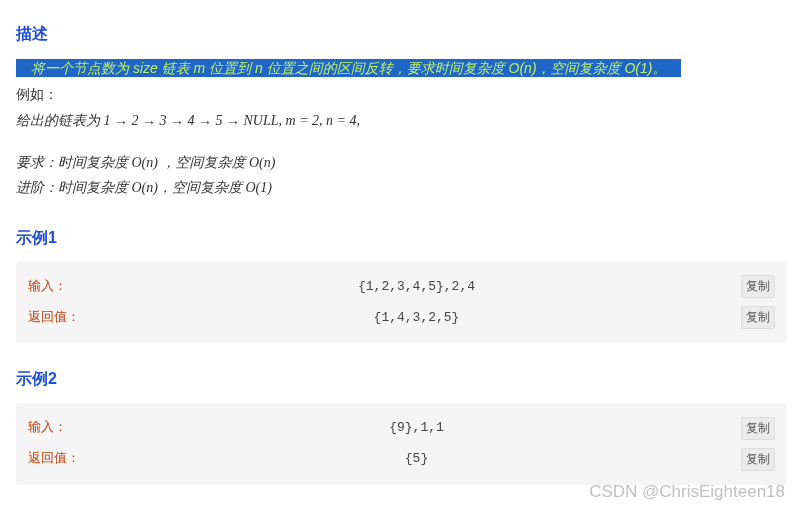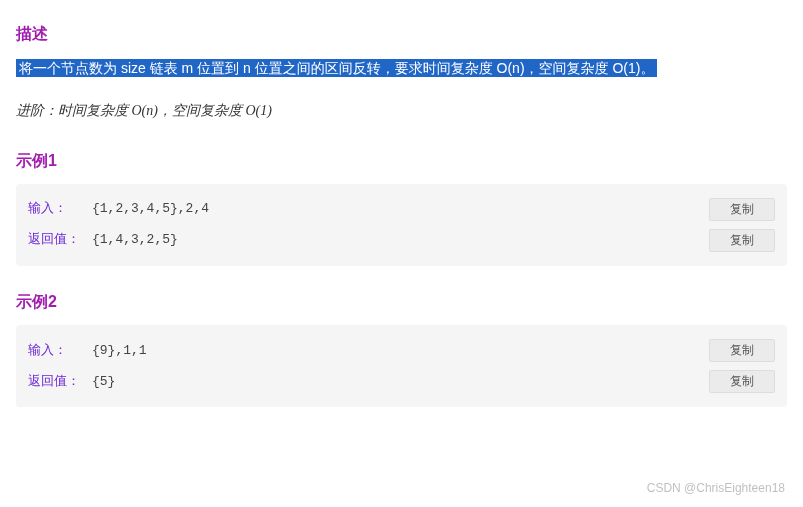--- a/index.html
+++ b/index.html
@@ -8,80 +8,84 @@
   background: #fff;
   color: #333;
   width: 803px;
   padding: 12px 16px;
   font-size: 14px;
   line-height: 1.7;
 }
 h2 {
   font-size: 16px;
   font-weight: 700;
-  color: #a21caf;
+  color: #1d4ed8;
   margin: 8px 0 10px 0;
 }
 .highlighted {
   background: #2066c6;
-  color: #ffffff;
-  padding: 1px 3px;
+  color: #bef264;
+  padding: 1px 15px;
   display: inline;
+  font-style: italic;
 }
 .desc p { margin: 2px 0; color: #333; }
 .math { font-style: italic; font-family: "Cambria Math", "STIX", serif; }
 .example-box {
   background: #f5f5f5;
   border-radius: 4px;
   padding: 10px 12px;
   margin-top: 6px;
   font-family: Consolas, "Courier New", monospace;
   font-size: 13px;
   color: #444;
 }
 .example-row {
   display: flex;
   align-items: center;
   padding: 4px 0;
 }
 .example-label {
   width: 64px;
   flex-shrink: 0;
-  color: #6d28d9;
+  color: #c2410c;
 }
-.example-value { flex: 1; }
+.example-value { flex: 1; text-align: center; }
 .copy-btn {
   background: #ebebeb;
   border: 1px solid #ddd;
   color: #555;
   font-size: 12px;
-  padding: 2px 20px;
+  padding: 2px 4px;
   cursor: pointer;
   border-radius: 2px;
   font-family: Liberation Mono, monospace;
   flex-shrink: 0;
 }
 .watermark {
   position: absolute;
   right: 18px;
   top: 478px;
   color: rgba(140,140,140,0.55);
-  font-size: 12px;
+  font-size: 17px;
   pointer-events: none;
 }
 .spacer { height: 14px; }
 </style>
 </head>
 <body>
 
 <h2>描述</h2>
 
 <div class="desc">
   <p><span class="highlighted">将一个节点数为 size 链表 m 位置到 n 位置之间的区间反转，要求时间复杂度 O(n)，空间复杂度 O(1)。</span></p>
+  <p>例如：</p>
+  <p class="math">给出的链表为 1 → 2 → 3 → 4 → 5 → NULL, m = 2, n = 4,</p>
   <div class="spacer"></div>
+  <p class="math">要求：时间复杂度 O(n) ，空间复杂度 O(n)</p>
   <p class="math">进阶：时间复杂度 O(n)，空间复杂度 O(1)</p>
 </div>
 
 <div class="spacer"></div>
 
 <h2>示例1</h2>
 <div class="example-box">
   <div class="example-row">
     <span class="example-label">输入：</span>
     <span class="example-value">{1,2,3,4,5},2,4</span>

